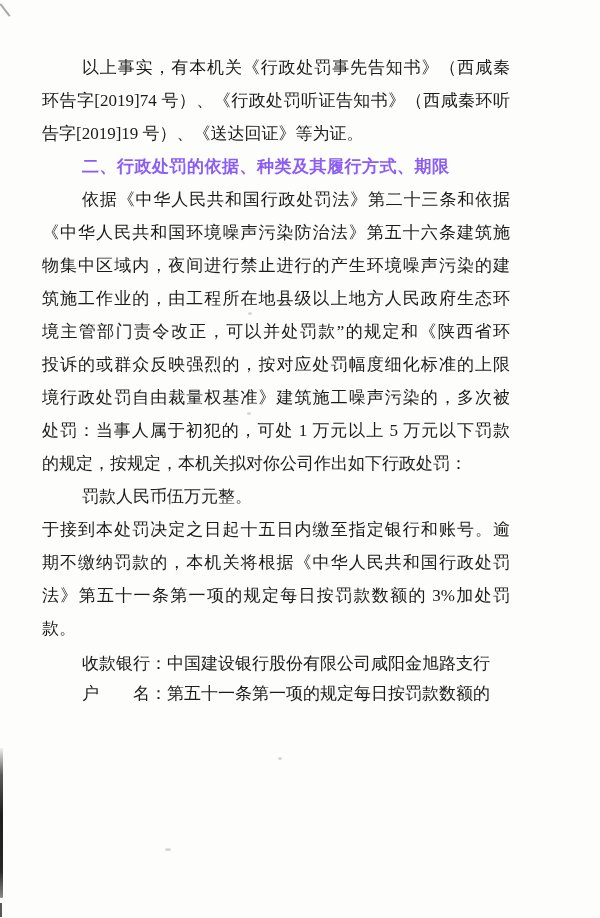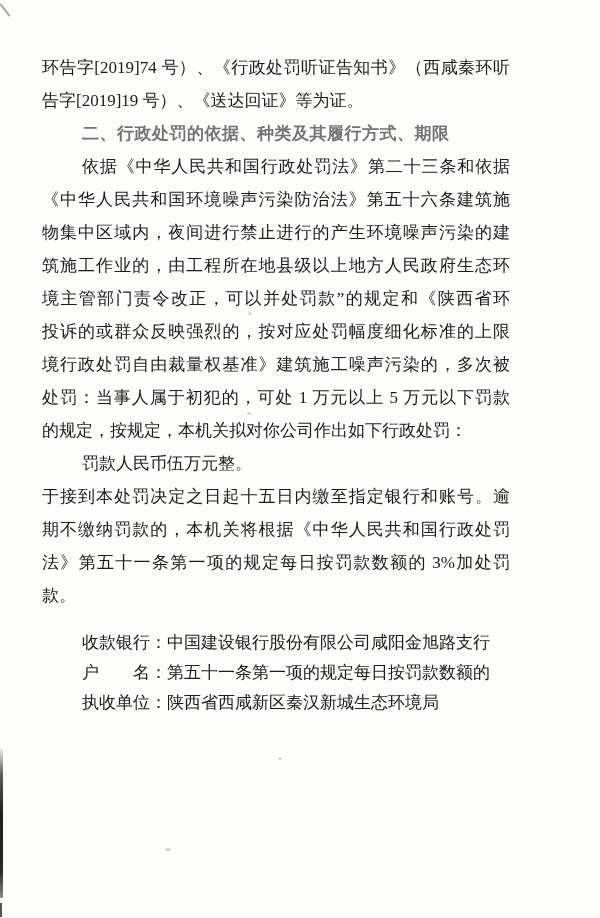--- a/index.html
+++ b/index.html
@@ -22,28 +22,28 @@
     line-height: 33px;
     color: #1b1b1b;
     text-align: justify;
   }
   .ln { text-align: justify; }
   .just { text-align-last: justify; }
   .end { text-align-last: left; }
   .indent { text-indent: 40px; }
   .heading {
     font-weight: bold;
-    color: #737373;
+    color: #8b5cf6;
     text-indent: 40px;
     text-align: left;
     text-align-last: left;
     letter-spacing: 0.5px;
   }
   .bank-block {
-    margin-top: 16px;
+    margin-top: 4px;
     line-height: 30px;
   }
   .bank-row {
     text-indent: 40px;
     white-space: nowrap;
     text-align: left;
     text-align-last: left;
   }
   .bank-label, .bank-value { display: inline; }
   
@@ -82,20 +82,21 @@
   <div class="artifact edge-streak"></div>
   <div class="artifact edge-streak-tail"></div>
   <div class="artifact speck s1"></div>
   <div class="artifact speck s2"></div>
   <div class="artifact speck s3"></div>
   <div class="artifact speck s4"></div>
   <div class="artifact speck s5"></div>
 
   <div class="text-block">
 
+    <div class="ln just indent">以上事实，有本机关《行政处罚事先告知书》（西咸秦</div>
     <div class="ln just">环告字[2019]74 号）、《行政处罚听证告知书》（西咸秦环听</div>
     <div class="ln end">告字[2019]19 号）、《送达回证》等为证。</div>
 
     <div class="ln heading">二、行政处罚的依据、种类及其履行方式、期限</div>
 
     <div class="ln just indent">依据《中华人民共和国行政处罚法》第二十三条和依据</div>
     <div class="ln just">《中华人民共和国环境噪声污染防治法》第五十六条建筑施</div>
     <div class="ln just">物集中区域内，夜间进行禁止进行的产生环境噪声污染的建</div>
     <div class="ln just">筑施工作业的，由工程所在地县级以上地方人民政府生态环</div>
     <div class="ln just">境主管部门责令改正，可以并处罚款”的规定和《陕西省环</div>
@@ -111,19 +112,16 @@
     <div class="ln just">法》第五十一条第一项的规定每日按罚款数额的 3%加处罚</div>
     <div class="ln end">款。</div>
 
     <div class="bank-block">
       <div class="bank-row">
         <span class="bank-label">收款银行：</span><span class="bank-value">中国建设银行股份有限公司咸阳金旭路支行</span>
       </div>
       <div class="bank-row">
         <span class="bank-label">户　　名：</span><span class="bank-value">第五十一条第一项的规定每日按罚款数额的</span>
       </div>
-      <div class="bank-row">
-        <span class="bank-label">执收单位：</span><span class="bank-value">陕西省西咸新区秦汉新城生态环境局</span>
-      </div>
     </div>
 
   </div>
 </div>
 
 </body></html>

